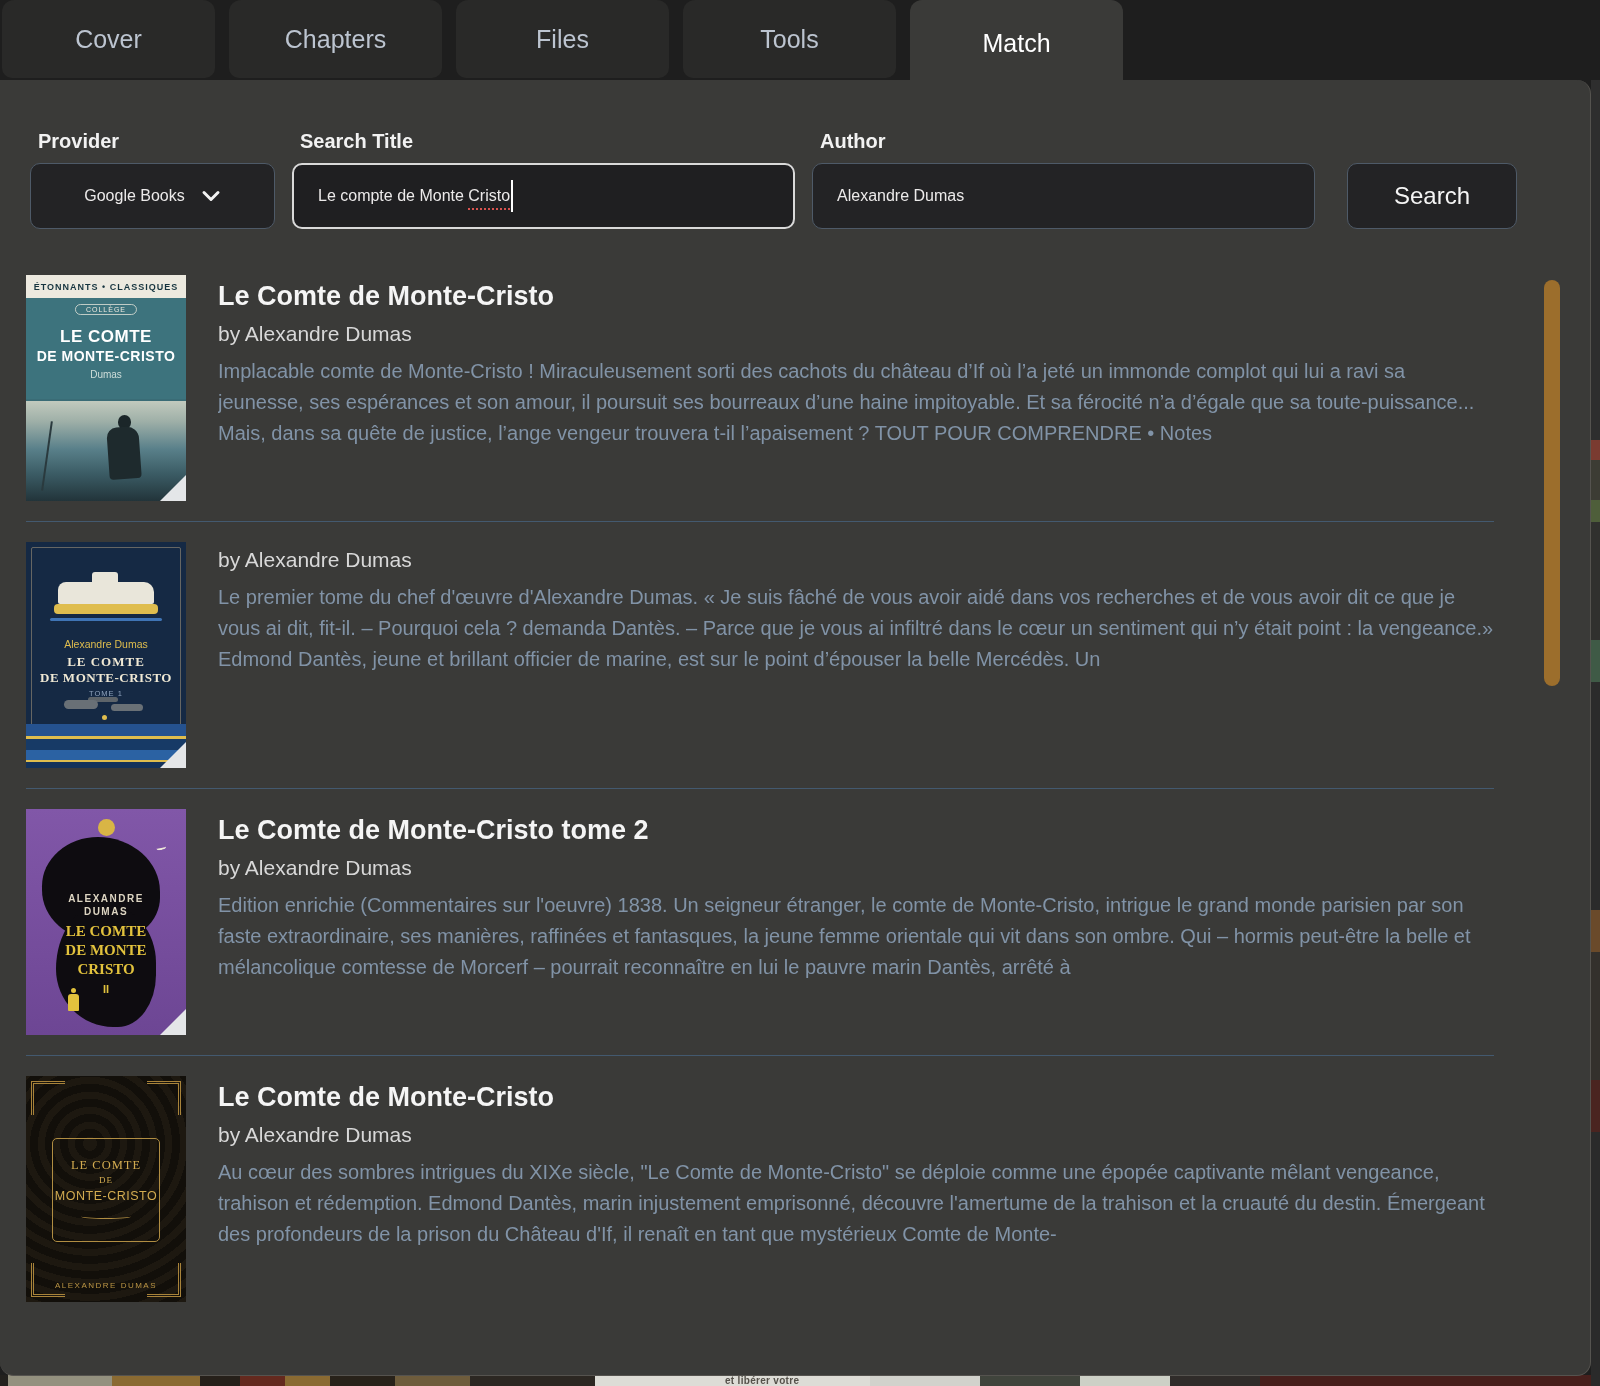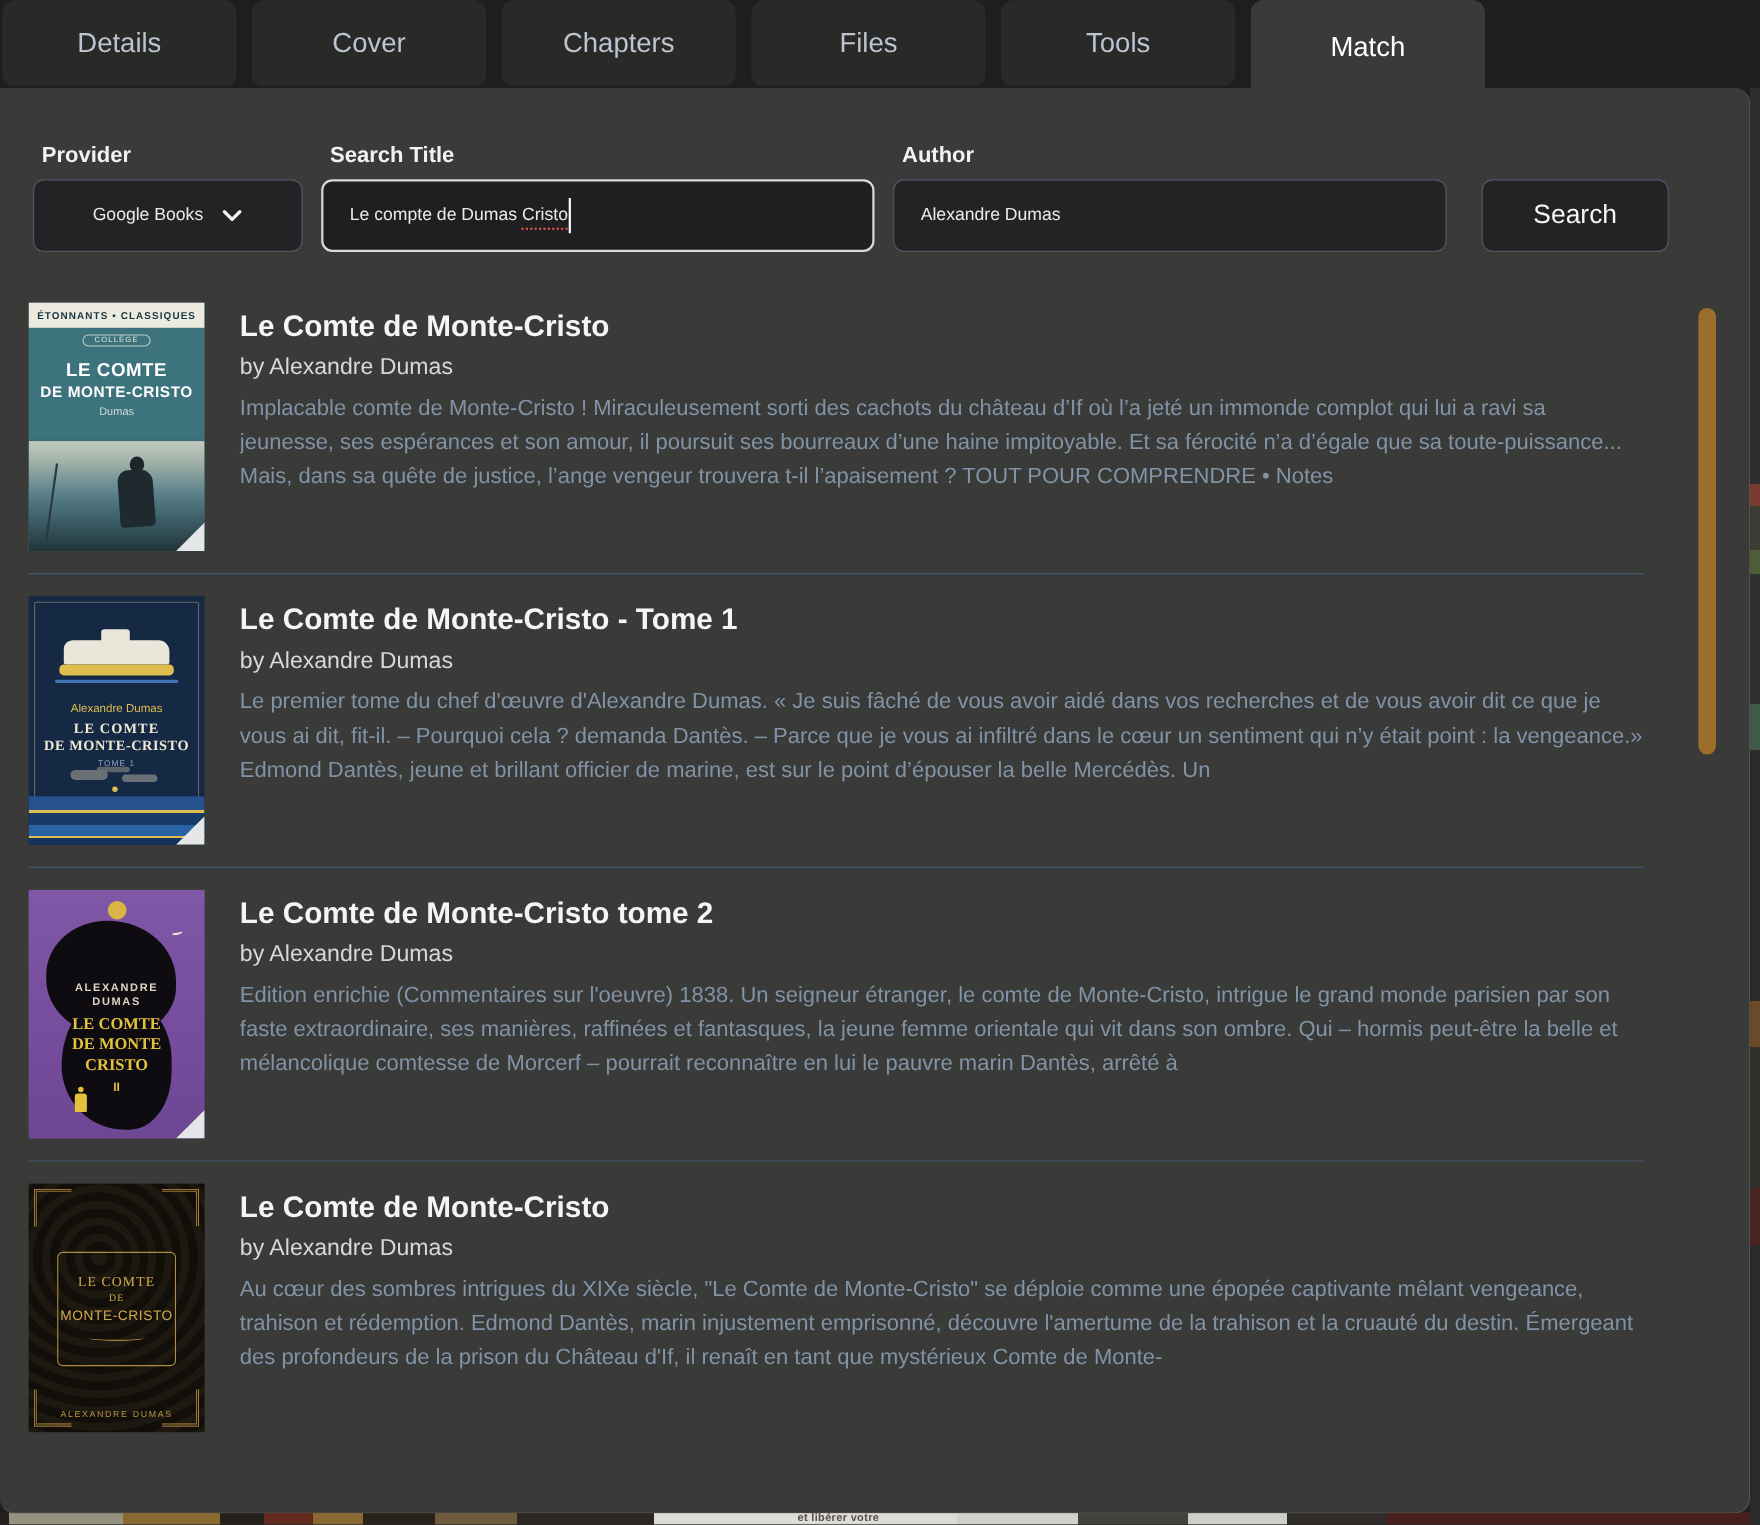--- a/index.html
+++ b/index.html
@@ -181,23 +181,20 @@
 </head>
 <body>
 
 <div class="backdrop-bottom">
   <span class="backdrop-bottom-text">et libérer votre</span>
 </div>
 <div class="backdrop-right"></div>
 
 <div class="tabbar">
   <div class="tab">
-      <span>Details</span>
-    </div>
-  <div class="tab">
       <span>Cover</span>
     </div>
   <div class="tab">
       <span>Chapters</span>
     </div>
   <div class="tab">
       <span>Files</span>
     </div>
   <div class="tab">
       <span>Tools</span>
@@ -217,21 +214,21 @@
         <span class="chevron">
           <svg width="20" height="20" viewBox="0 0 20 20">
               <path d="M3 6.5 L10 13.5 L17 6.5" fill="none" stroke="#f2f2f2" stroke-width="3" stroke-linecap="round" stroke-linejoin="round"></path>
             </svg>
         </span>
       </div>
     </div>
     <div class="field">
       <label class="field-label">Search Title</label>
       <div class="control input-focused">
-        <span>Le compte de Dumas </span><span class="misspelled">Cristo</span><span class="caret"></span>
+        <span>Le compte de Monte </span><span class="misspelled">Cristo</span><span class="caret"></span>
       </div>
     </div>
     <div class="field">
       <label class="field-label">Author</label>
       <input class="control text-input" value="Alexandre Dumas" style="">
     </div>
     <button class="search-btn">Search</button>
   </div>
 
   <div class="results">
@@ -269,21 +266,20 @@
         <div class="ctext c2-author">Alexandre Dumas</div>
         <div class="ctext c2-t1">LE COMTE</div>
         <div class="ctext c2-t2">DE MONTE-CRISTO</div>
         <div class="ctext c2-tome">TOME 1</div>
         <div class="c2-cloud"></div>
         <div class="c2-moon"></div>
         <div class="c2-waves"></div>
         <div class="curl"></div>
       </div>
       <div class="meta">
-        <h2 class="result-title">Le Comte de Monte-Cristo - Tome 1</h2>
         <div class="result-byline">by Alexandre Dumas</div>
         <p class="result-desc">Le premier tome du chef d'œuvre d'Alexandre Dumas. « Je suis fâché de vous avoir aidé dans vos recherches et de vous avoir dit ce que je vous ai dit, fit-il. – Pourquoi cela ? demanda Dantès. – Parce que je vous ai infiltré dans le cœur un sentiment qui n’y était point : la vengeance.» Edmond Dantès, jeune et brillant officier de marine, est sur le point d’épouser la belle Mercédès. Un</p>
       </div>
     </div>
 
     <div class="result">
       <div class="cover cover3">
         <div class="c3-moon"></div>
         <div class="c3-bird"></div>
         <div class="c3-blob1"></div>

